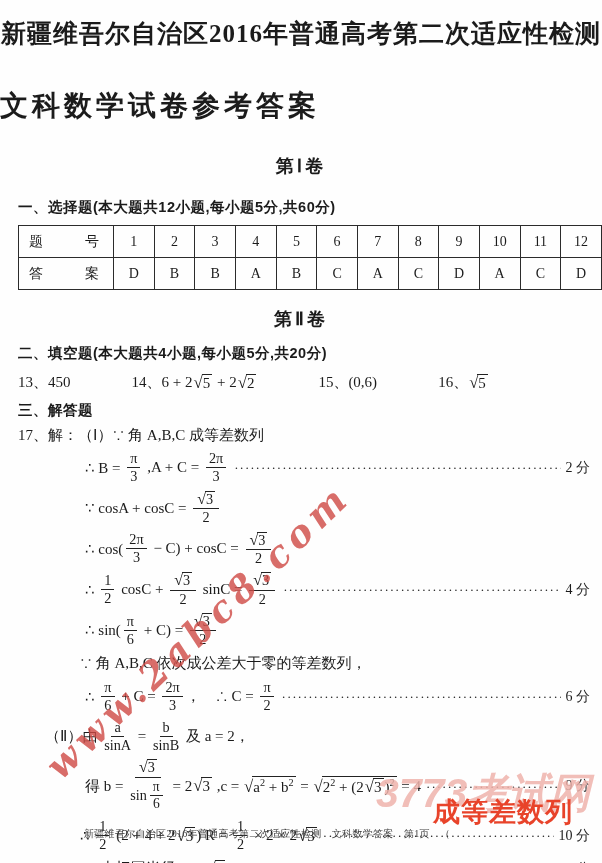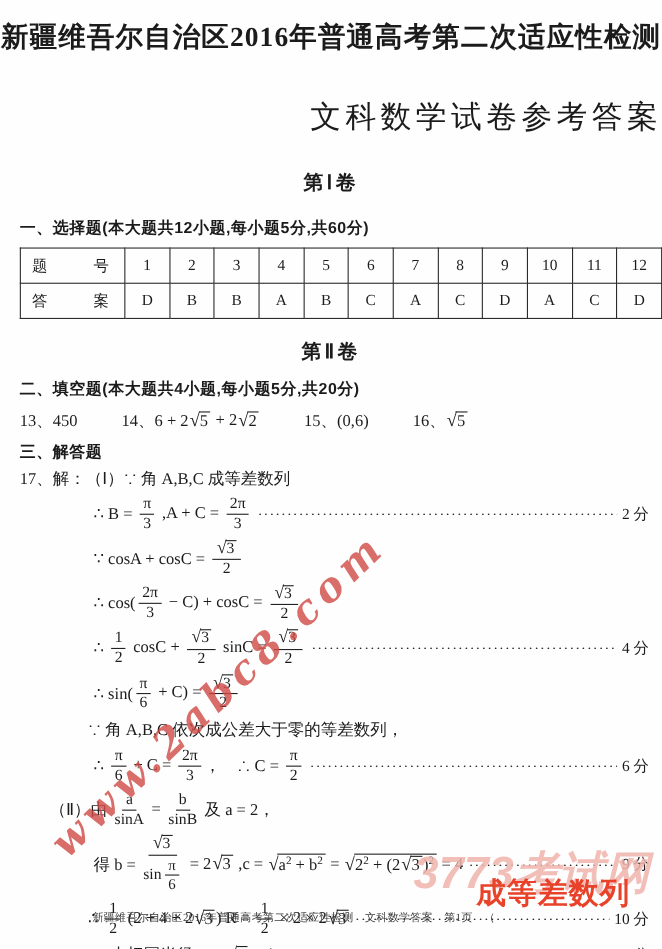--- a/index.html
+++ b/index.html
@@ -6,21 +6,21 @@
   body { background:#888; font-family:"Liberation Serif", serif; }
   .page {
     position:relative; width:602px; height:863px; margin:0 auto;
     background:#fefefe; overflow:hidden; color:#1b1b1b;
   }
   .title {
     text-align:center; font-weight:bold; font-size:25px; padding-top:17px;
     font-family:"Liberation Serif", serif; letter-spacing:1px;
   }
   .subtitle {
-    text-align:right; font-weight:normal; font-size:28px; margin-top:37px;
+    text-align:left; font-weight:bold; font-size:28px; margin-top:37px;
     font-family:"Liberation Sans", sans-serif; letter-spacing:4px;
   }
   .part-heading {
     text-align:center; font-weight:bold; font-size:18px; margin-top:29px;
     letter-spacing:3px; font-family:"Liberation Serif", serif;
   }
   .part-heading.p2 { margin-top:17px; }
   .sec-heading {
     font-family:"Liberation Sans", sans-serif; font-weight:bold;
     font-size:14.5px; margin:20px 0 0 18px; letter-spacing:.5px;
@@ -29,21 +29,21 @@
   .sec-heading.s3 { margin-top:9px; }
   table.ans { border-collapse:collapse; margin:8px 0 0 18px; table-layout:fixed; }
   table.ans td {
     border:1.4px solid #2b2b2b; text-align:center; font-size:14px;
     height:32px; width:41px; overflow:hidden;
   }
   table.ans td.lab {
     width:74px; font-size:14px;
     letter-spacing:14px; padding-left:10px; text-align:left; white-space:nowrap;
   }
-  .blanks { margin:10px 0 0 18px; font-size:15px; display:flex; gap:40px; align-items:center; }
+  .blanks { margin:10px 0 0 18px; font-size:15px; display:flex; gap:61px; align-items:center; }
   .blanks > span { display:inline-flex; align-items:center; }
   .solution { margin-top:2px; }
   .math-line {
     display:flex; align-items:center; font-size:15px;
     margin-top:4px; margin-bottom:4px; padding-right:12px; min-height:22px;
   }
   .expr { display:inline-flex; align-items:center; white-space:pre; flex-wrap:nowrap; }
   .tx { white-space:pre; }
   .frac {
     display:inline-flex; flex-direction:column; align-items:center;

